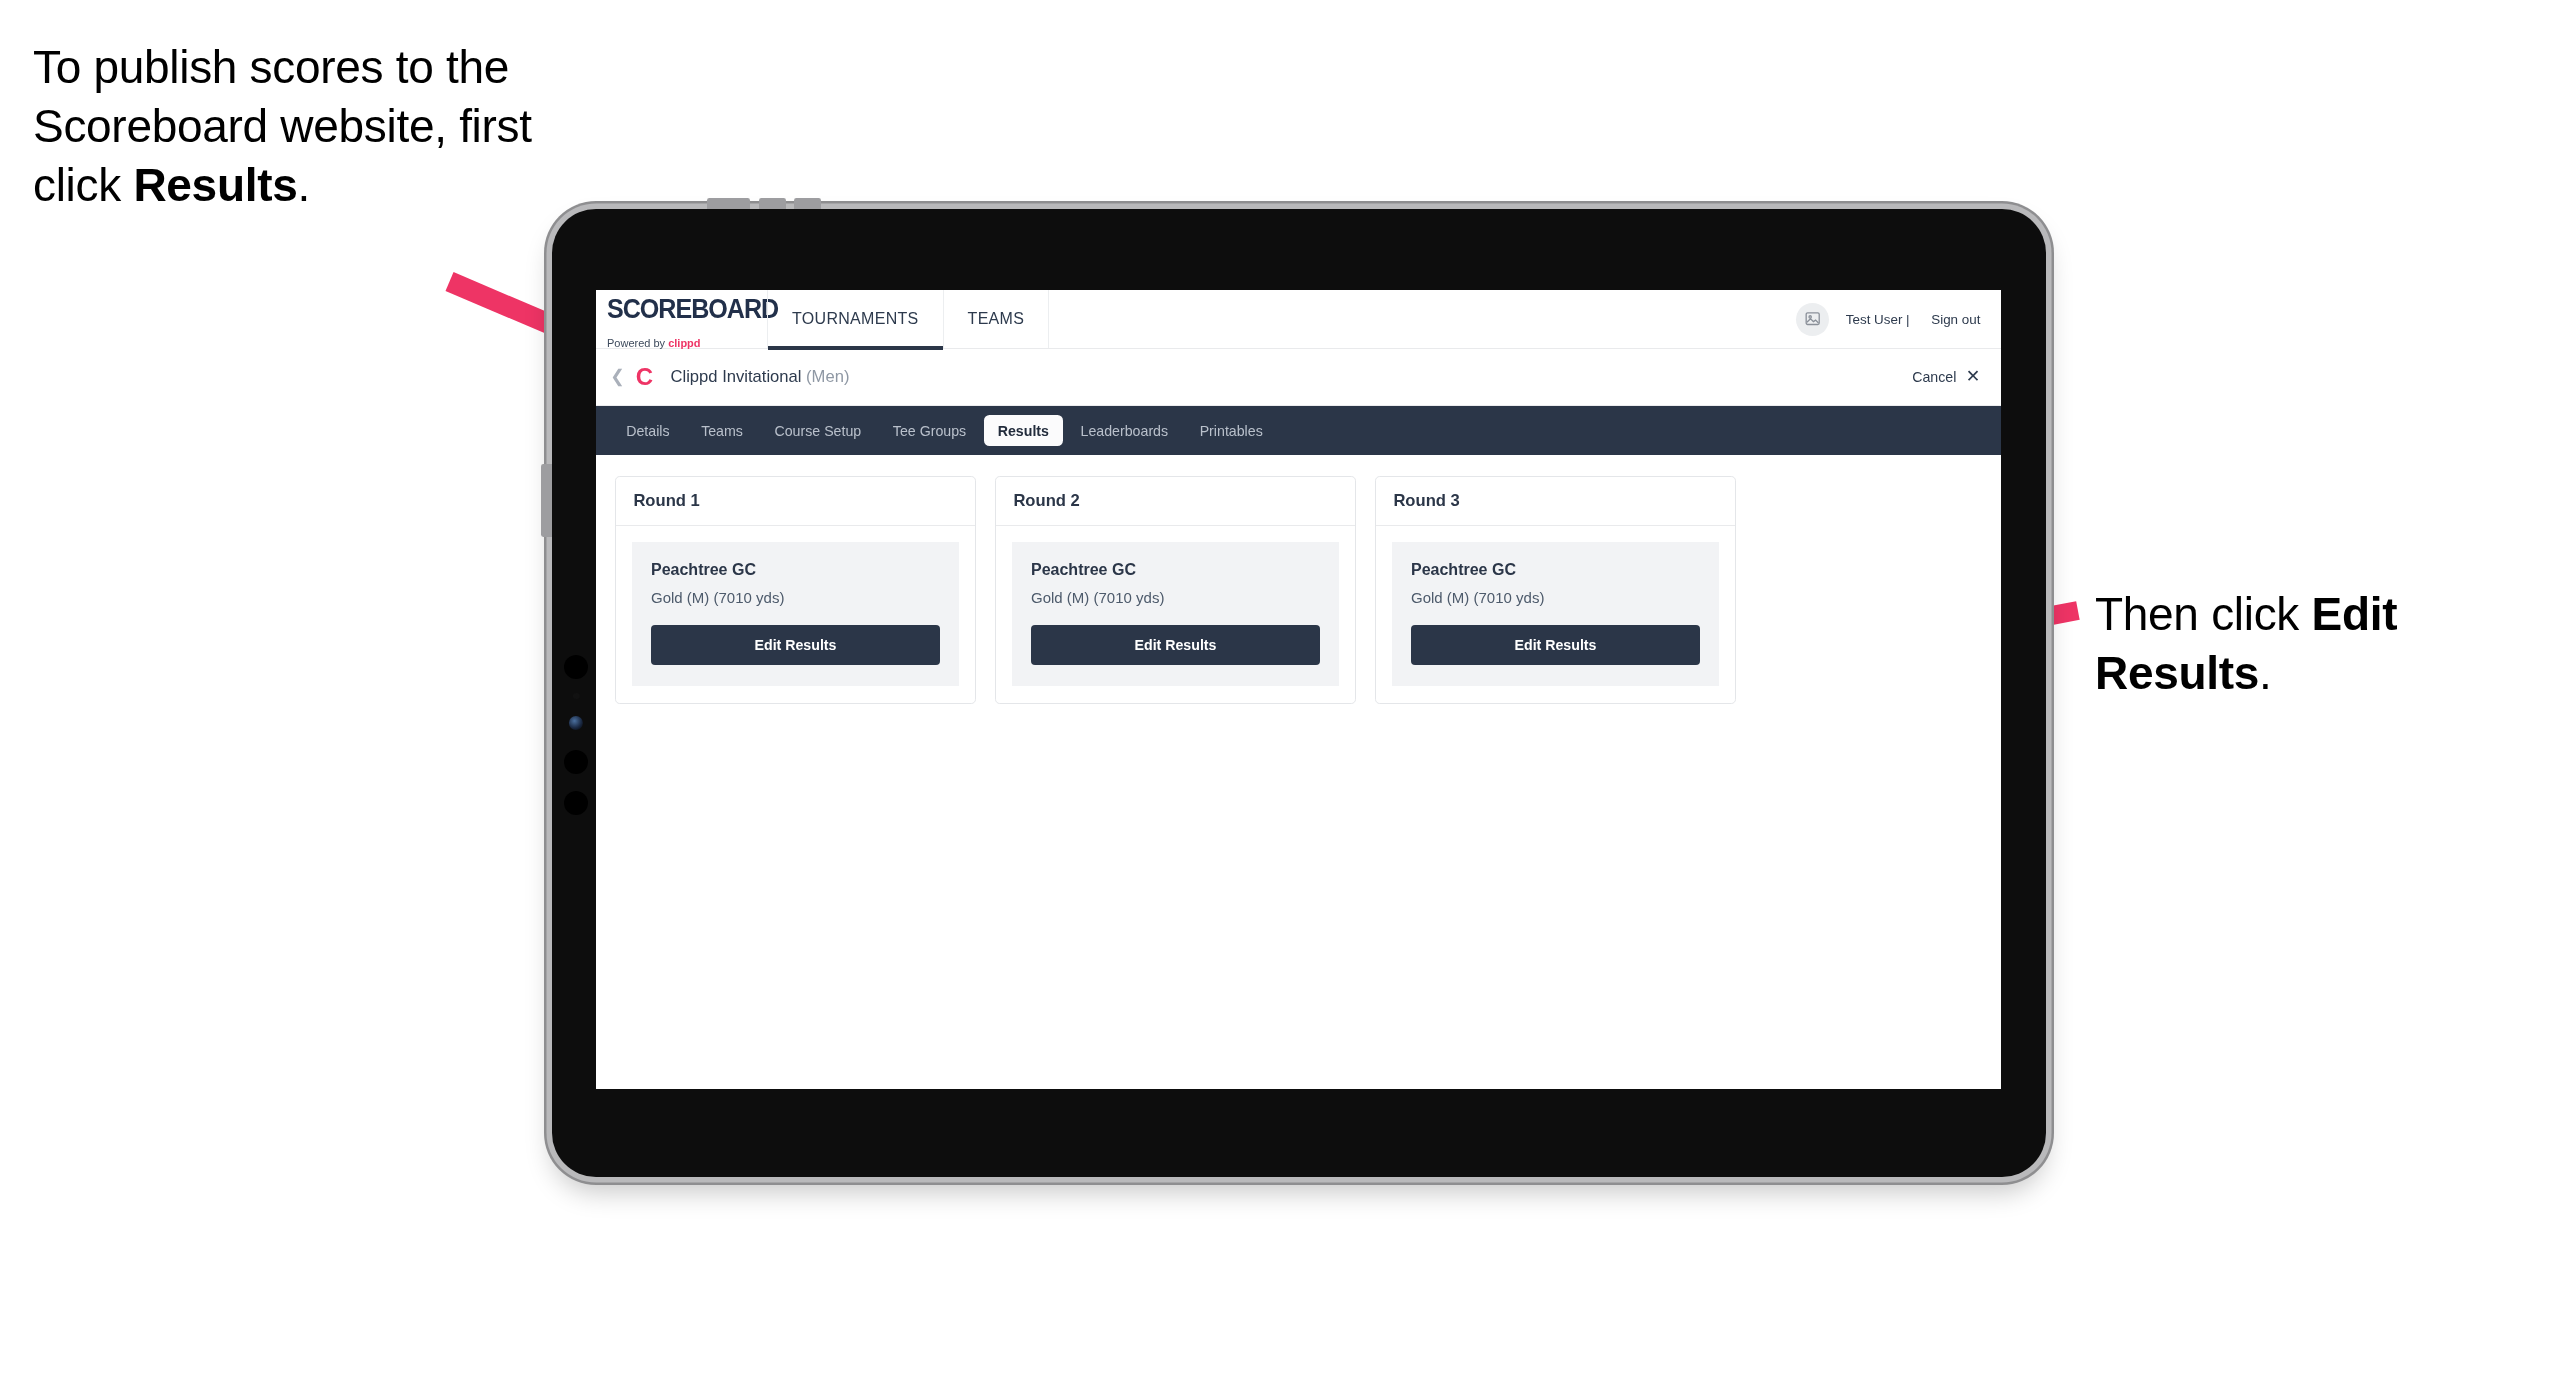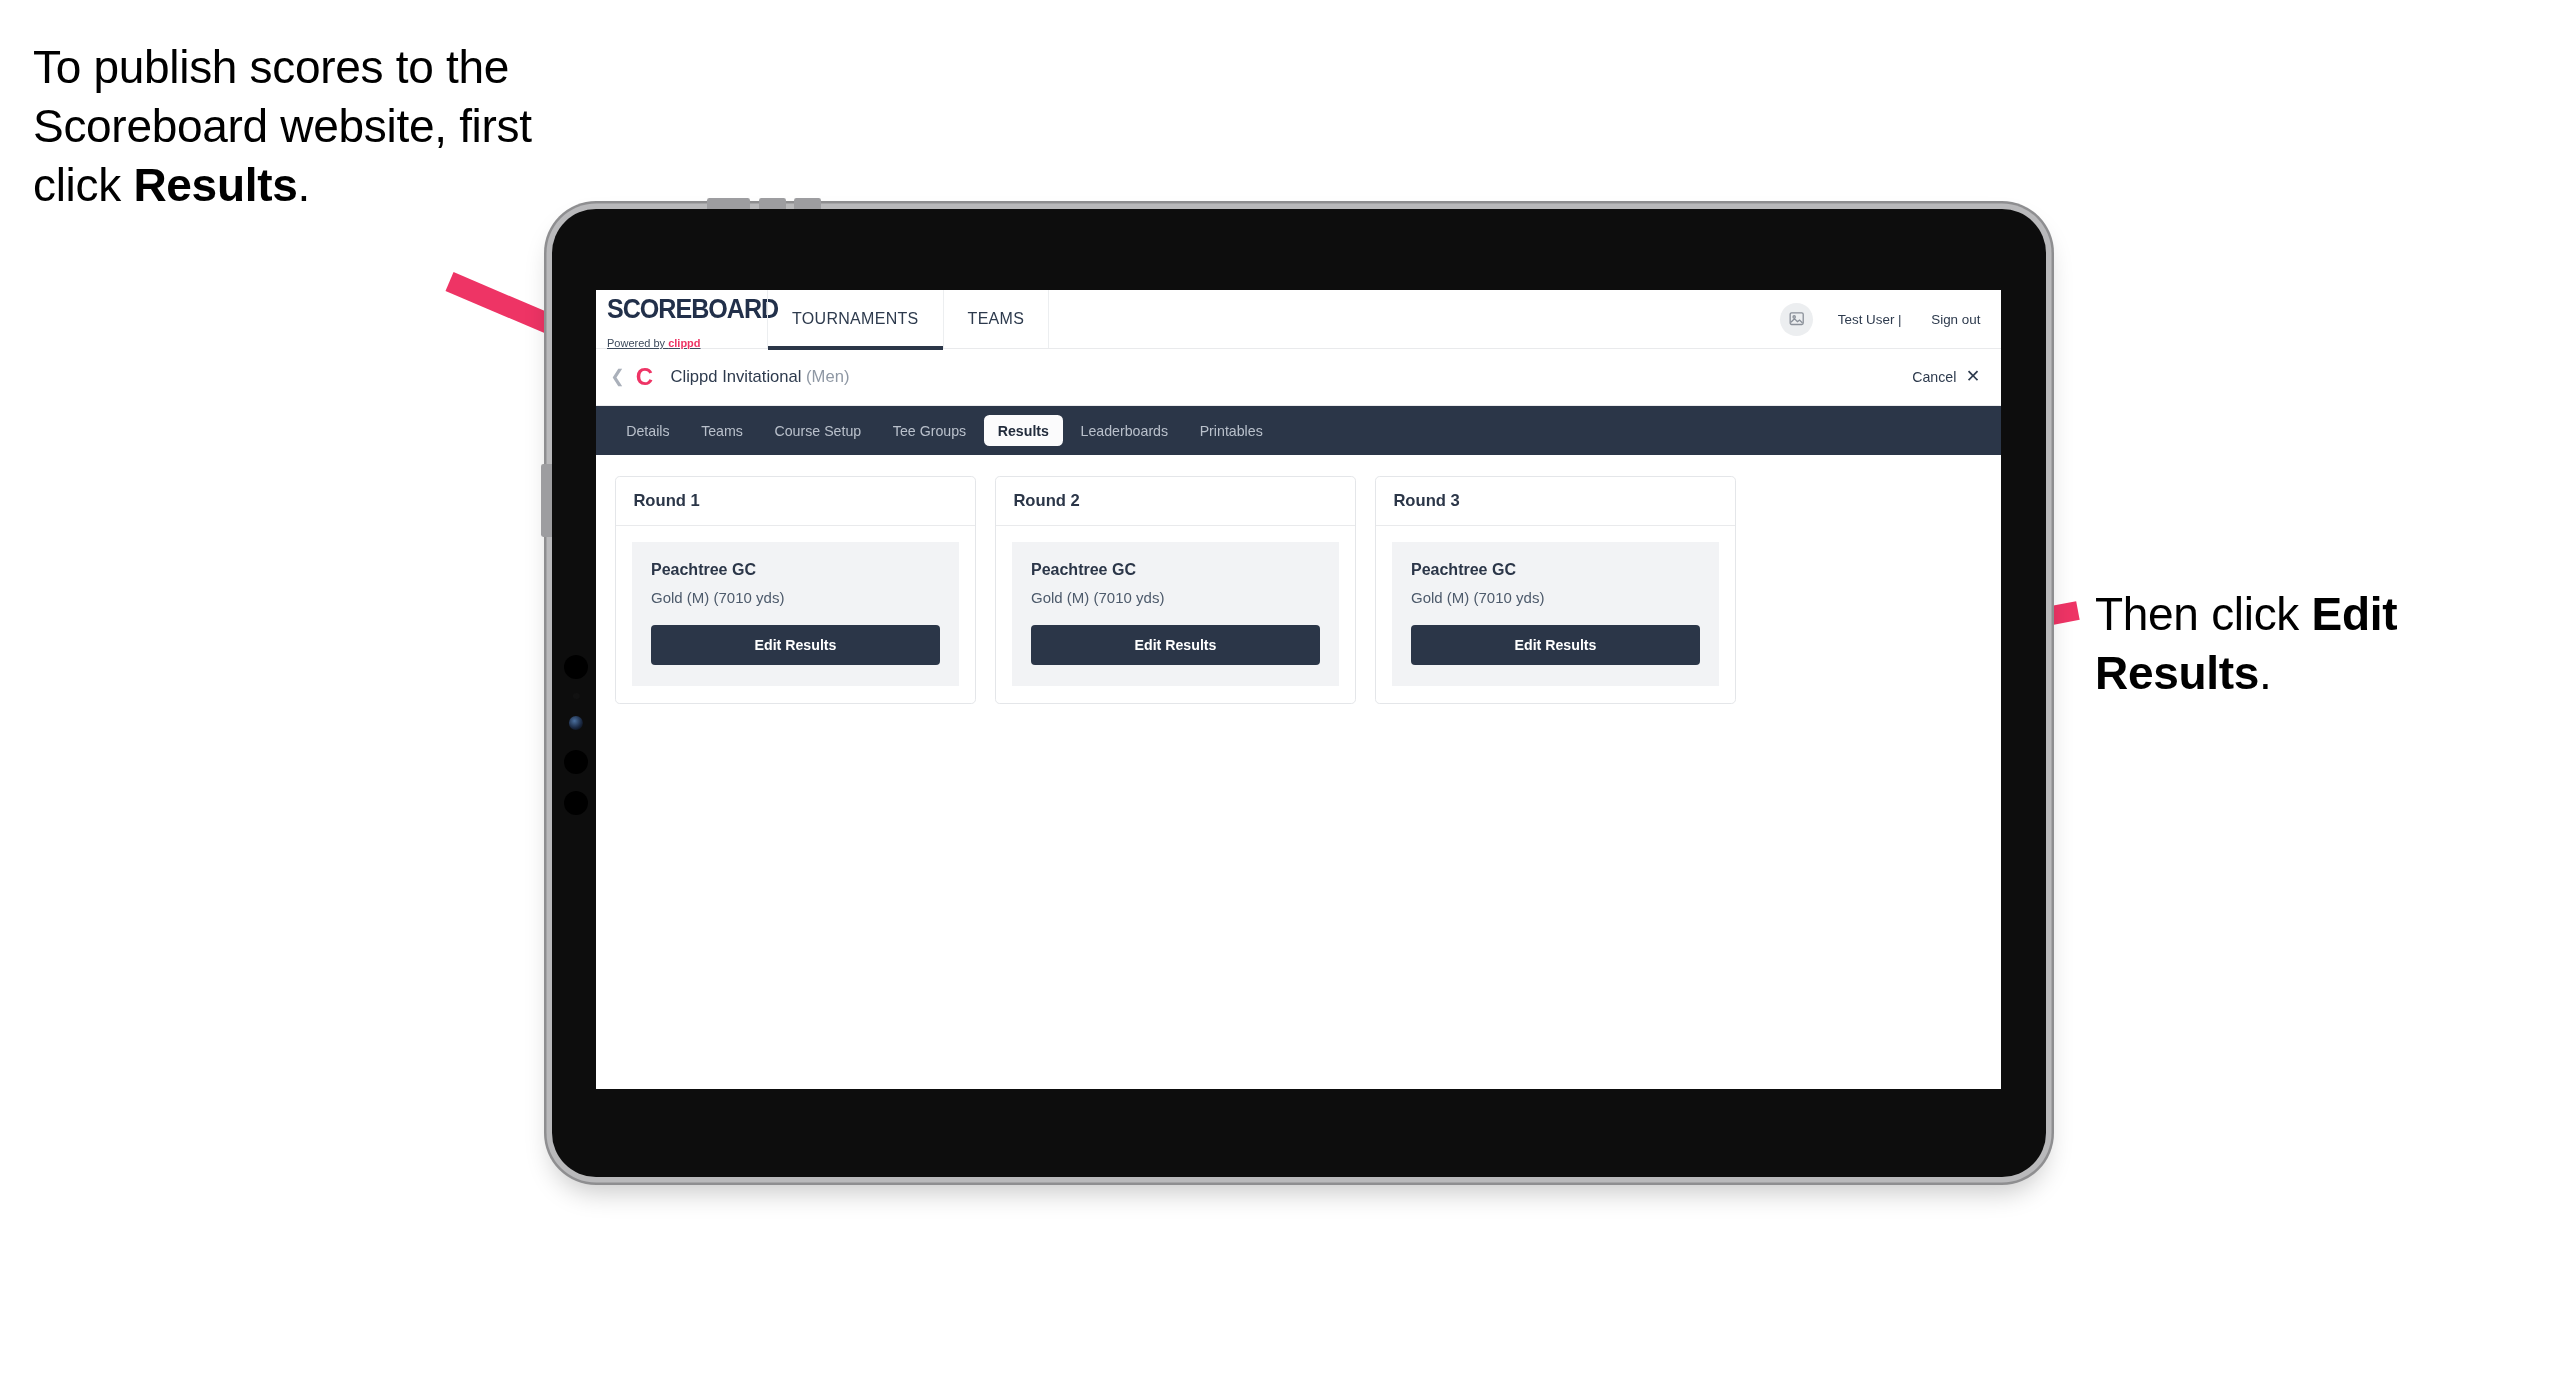--- a/index.html
+++ b/index.html
@@ -142,21 +142,20 @@
     color: #22304a;
     transform: scaleX(0.93);
     transform-origin: left center;
     line-height: 1;
   }
   #brand-tagline {
     margin-top: 14px;
     font-size: 11px;
     color: #3d4a5c;
     white-space: nowrap;
-    text-decoration: underline;
   }
   #brand-tagline .brand-clippd { color: #ee3465; font-weight: 700; }
 
   .top-tab {
     display: flex;
     align-items: center;
     padding: 0 24px;
     font-size: 16px;
     letter-spacing: 0.3px;
     color: #2d3a4d;
@@ -170,21 +169,21 @@
     left: 0; right: 0; bottom: -1.6px;
     height: 3.2px;
     background: #2b3648;
   }
   #top-tab-teams { border-right: 1.6px solid #eceef0; }
 
   #header-user {
     margin-left: auto;
     display: flex;
     align-items: center;
-    gap: 25px;
+    gap: 17px;
     padding-right: 20.6px;
     font-size: 13.4px;
     color: #2d3a4d;
   }
   #avatar {
     width: 33px; height: 33px;
     border-radius: 50%;
     background: #eceef0;
     display: flex;
     align-items: center;

